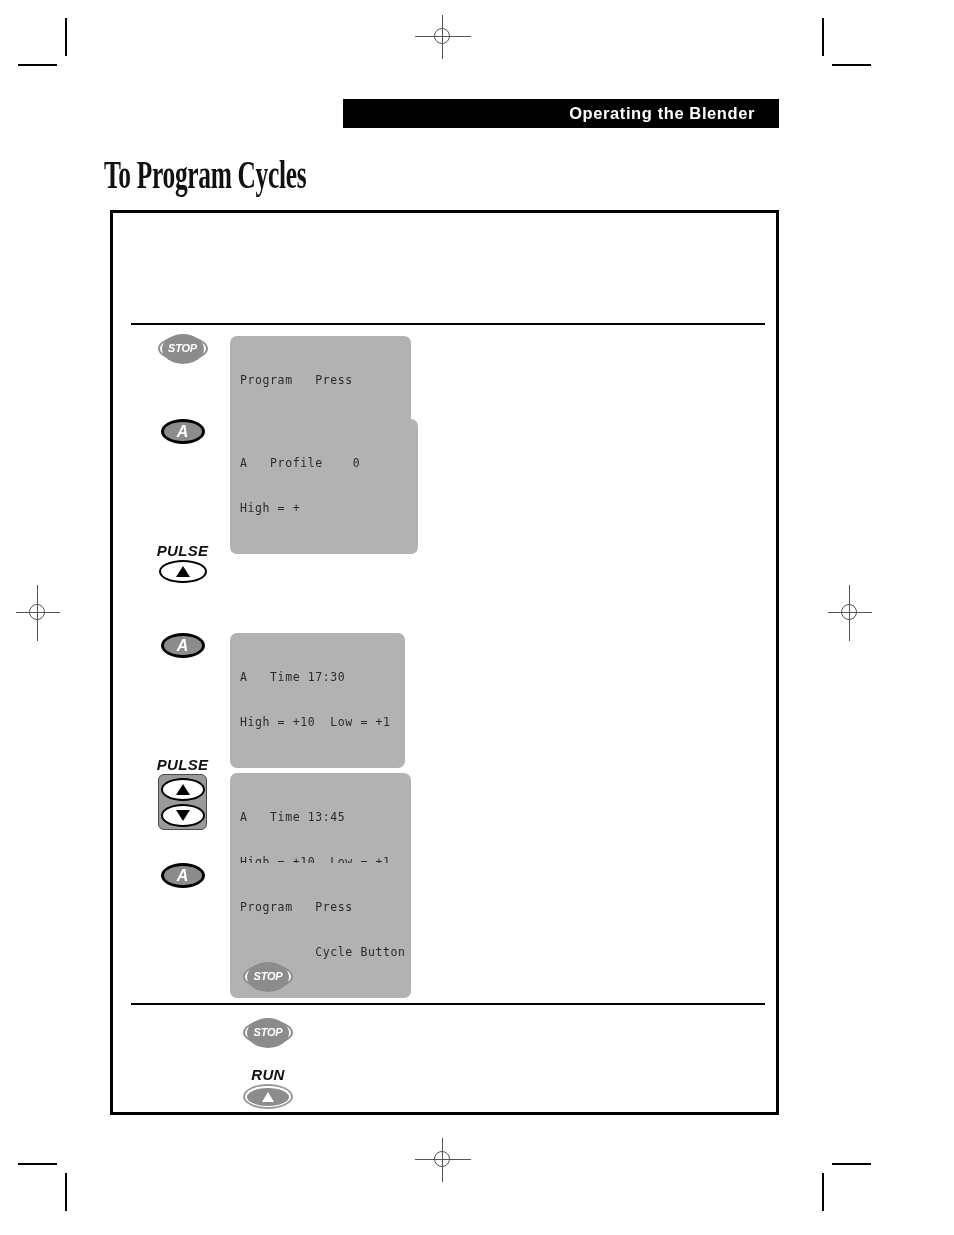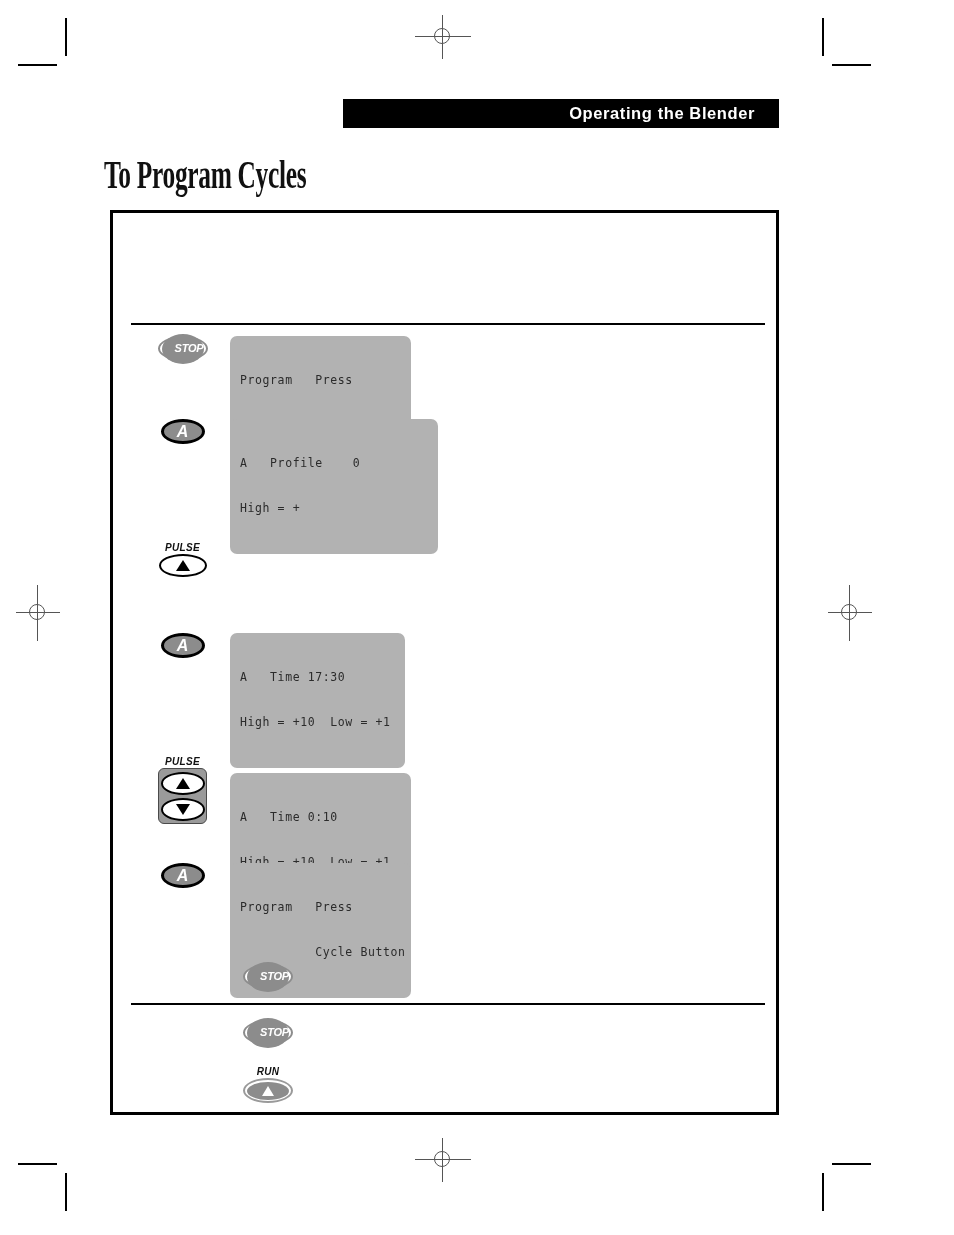--- a/index.html
+++ b/index.html
@@ -111,51 +111,51 @@
     padding: 7px 10px 8px 10px;
     font-family: "DejaVu Sans Mono", monospace;
     font-size: 11.5px;
     line-height: 15px;
     color: #2b2b2b;
     white-space: pre;
     letter-spacing: 0.6px;
     box-sizing: border-box;
   }
   .lcd-w1 { width: 181px; }
-  .lcd-w2 { width: 208px; }
+  .lcd-w2 { width: 188px; }
   .lcd-w3 { width: 176px; }
   .lcd-w4 { width: 175px; }
 
   
   .btn-label {
     font-family: "Liberation Sans", sans-serif;
     font-weight: bold;
     font-style: italic;
-    font-size: 10px;
+    font-size: 15px;
     color: #111;
     letter-spacing: 0.3px;
     margin-bottom: 1px;
     text-align: center;
   }
 
   
   .btn-stop {
     width: 50px; height: 25px;
     border-radius: 50%;
     background: #ffffff;
     border: 2px solid #8c8c8c;
     display: flex; align-items: center; justify-content: center;
     box-sizing: border-box;
     position: relative;
   }
   .btn-stop .inner {
     width: 42px; height: 30px;
     border-radius: 50%;
     background: #8c8c8c;
-    display: flex; align-items: center; justify-content: flex-end;
+    display: flex; align-items: center; justify-content: center;
   }
   .btn-stop .txt {
     color: #ffffff;
     font-weight: bold;
     font-style: italic;
     font-size: 11px;
     letter-spacing: -0.2px;
     line-height: 1;
   }
 
@@ -337,21 +337,21 @@
       <div class="btn-pulse2">
         <span class="key">
           <span class="tri-up-black"></span>
         </span>
         <span class="key">
           <span class="tri-dn-black"></span>
         </span>
       </div>
     </div>
     <div class="lcd lcd-w1" style="margin-top:17px;">
-      <div>A   Time 0:10</div>
+      <div>A   Time 13:45</div>
       <div>High = +10  Low = +1</div>
     </div>
   </div>
 
   <div class="step-row" style="left:22px; top:650px;">
     <div class="btn-cell">
       <div class="btn-a">
         <span class="txt">A</span>
       </div>
     </div>

